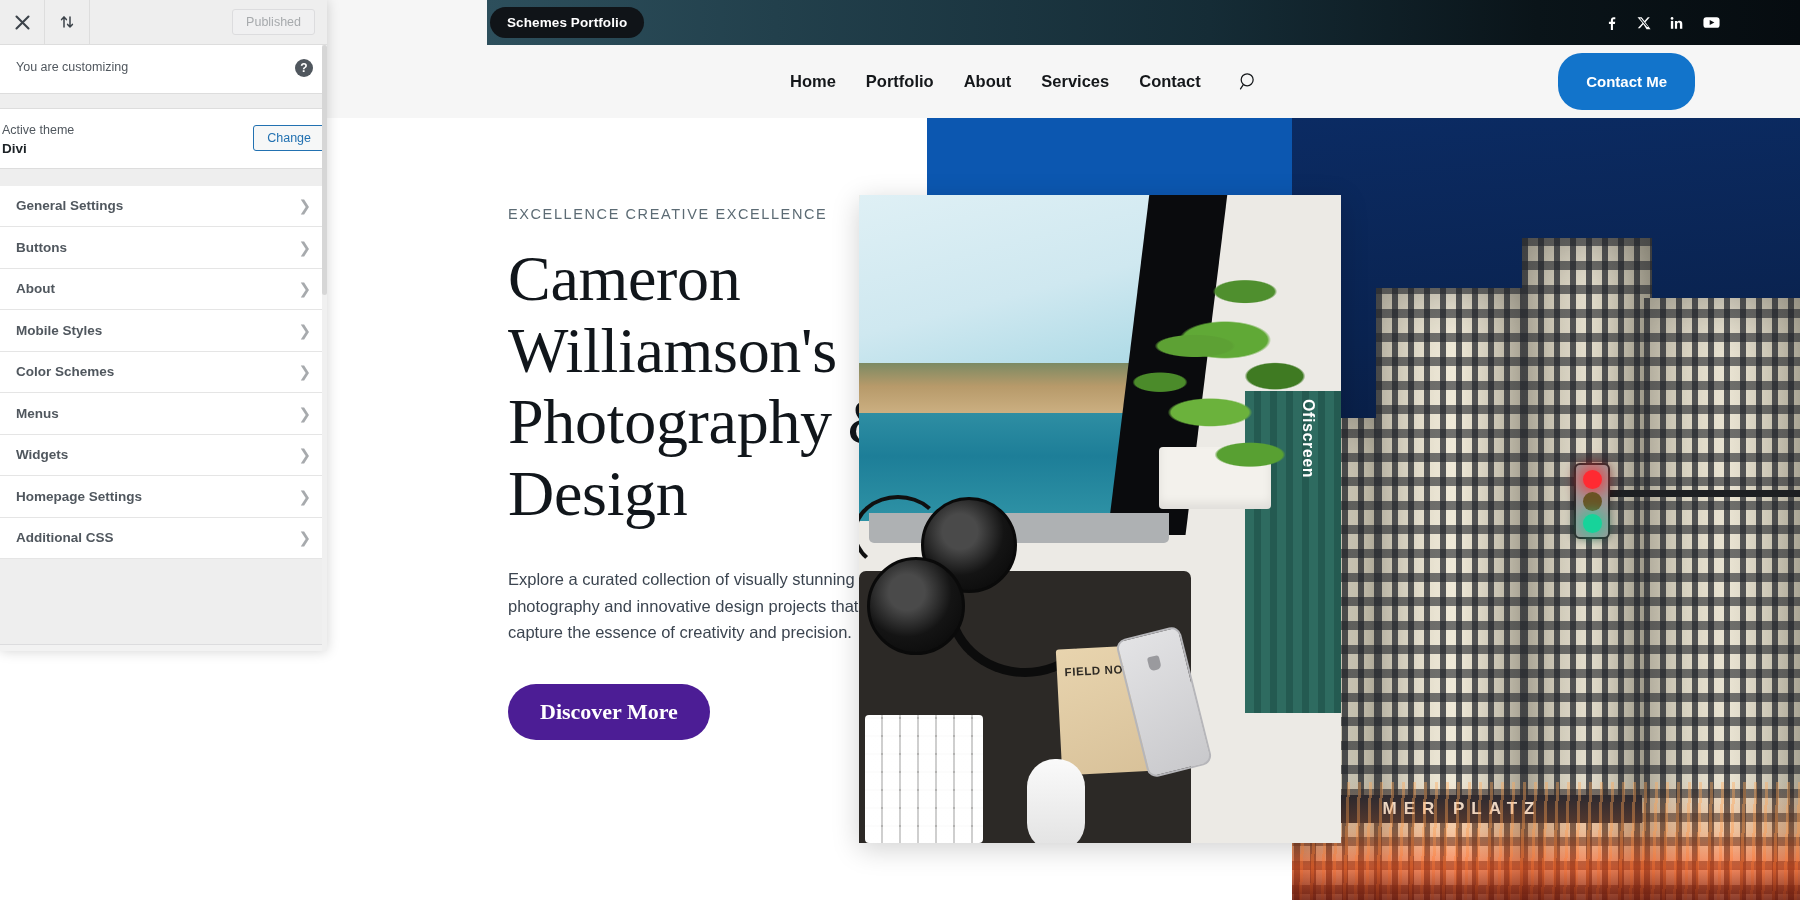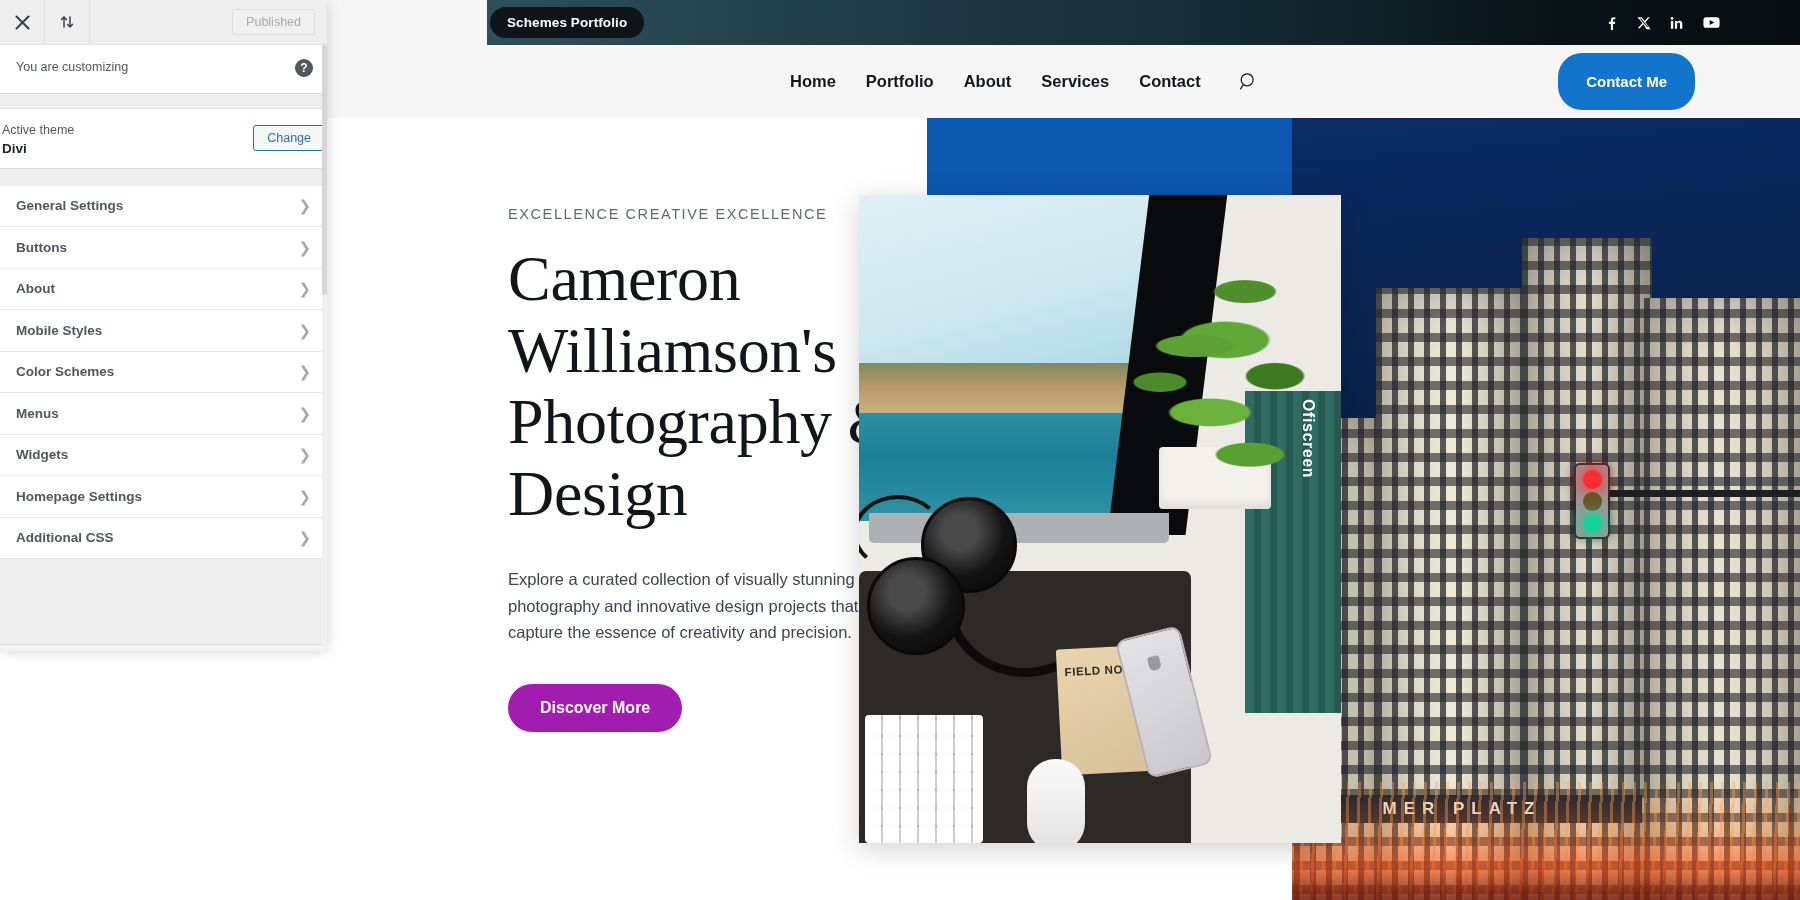--- a/index.html
+++ b/index.html
@@ -162,25 +162,25 @@
     font-family: "Liberation Serif", "DejaVu Serif", serif;
     font-size: 64px; line-height: 1.12; color: #11161b;
     font-weight: 400; letter-spacing: -.3px;
     margin-bottom: 36px;
   }
   .hero-para {
     font-size: 16.5px; line-height: 1.63; color: #3c4550;
     width: 400px; margin-bottom: 38px;
   }
   .discover-btn {
-    background: #a21caf; color: #fff;
-    font-size: 16px; font-weight: 700;
+    background: #4c1d95; color: #fff;
+    font-size: 22px; font-weight: 700;
     padding: 15px 32px; border-radius: 28px;
     border: none; cursor: pointer;
-    font-family: Liberation Sans, sans-serif;
+    font-family: Liberation Serif, serif;
   }
 
   
   .city-photo {
     position: absolute; right: 0; top: 0; width: 508px; height: 782px;
     overflow: hidden; background: #0a1d3a;
   }
   .city-sky {
     position: absolute; inset: 0;
     background: linear-gradient(175deg,#0b2b63 0%,#0a2350 28%,#081a3c 52%,#061530 75%,#04101f 100%);

